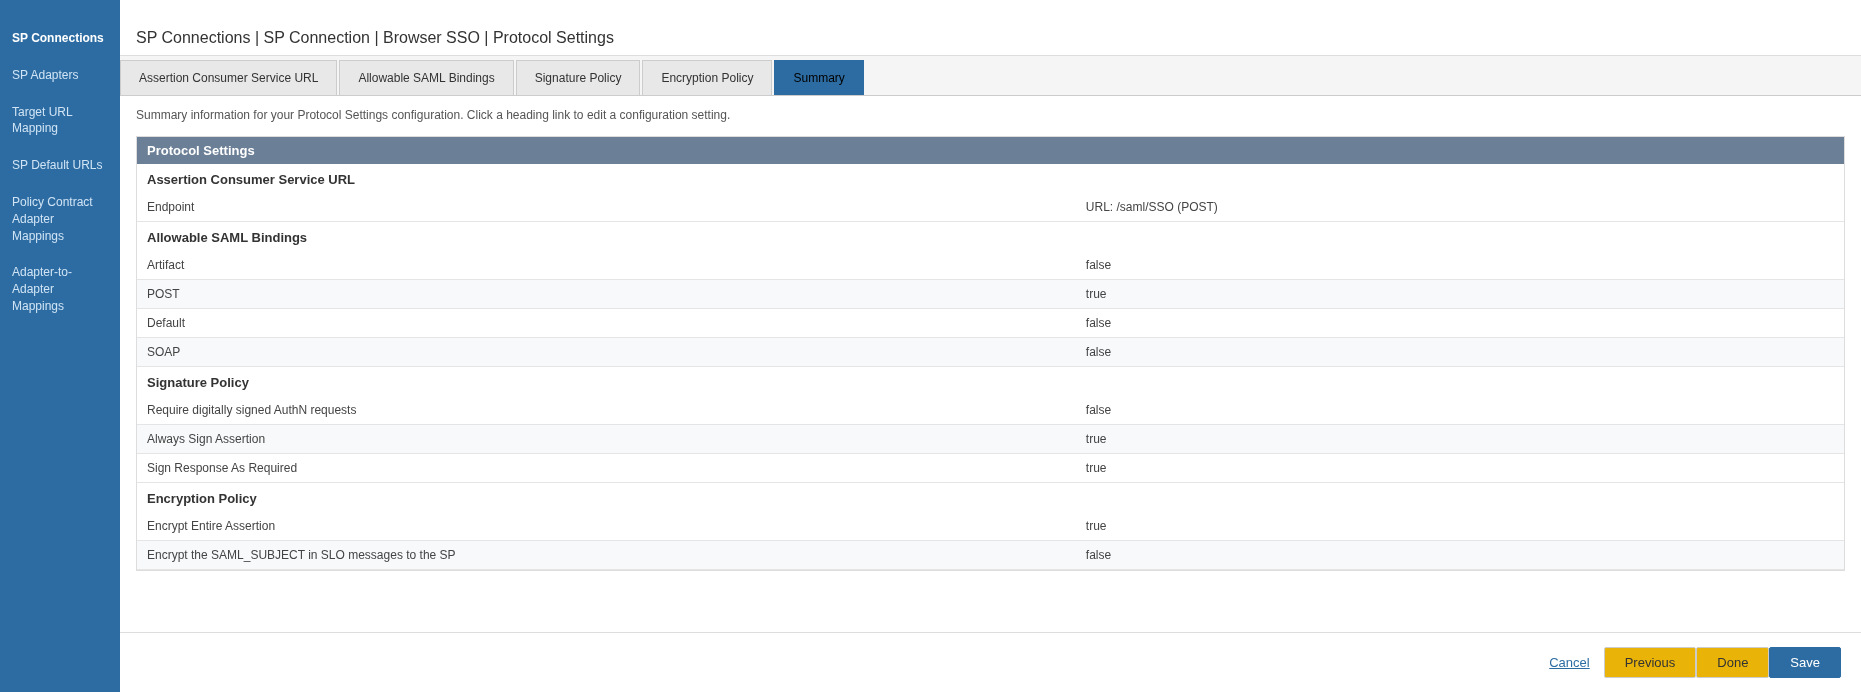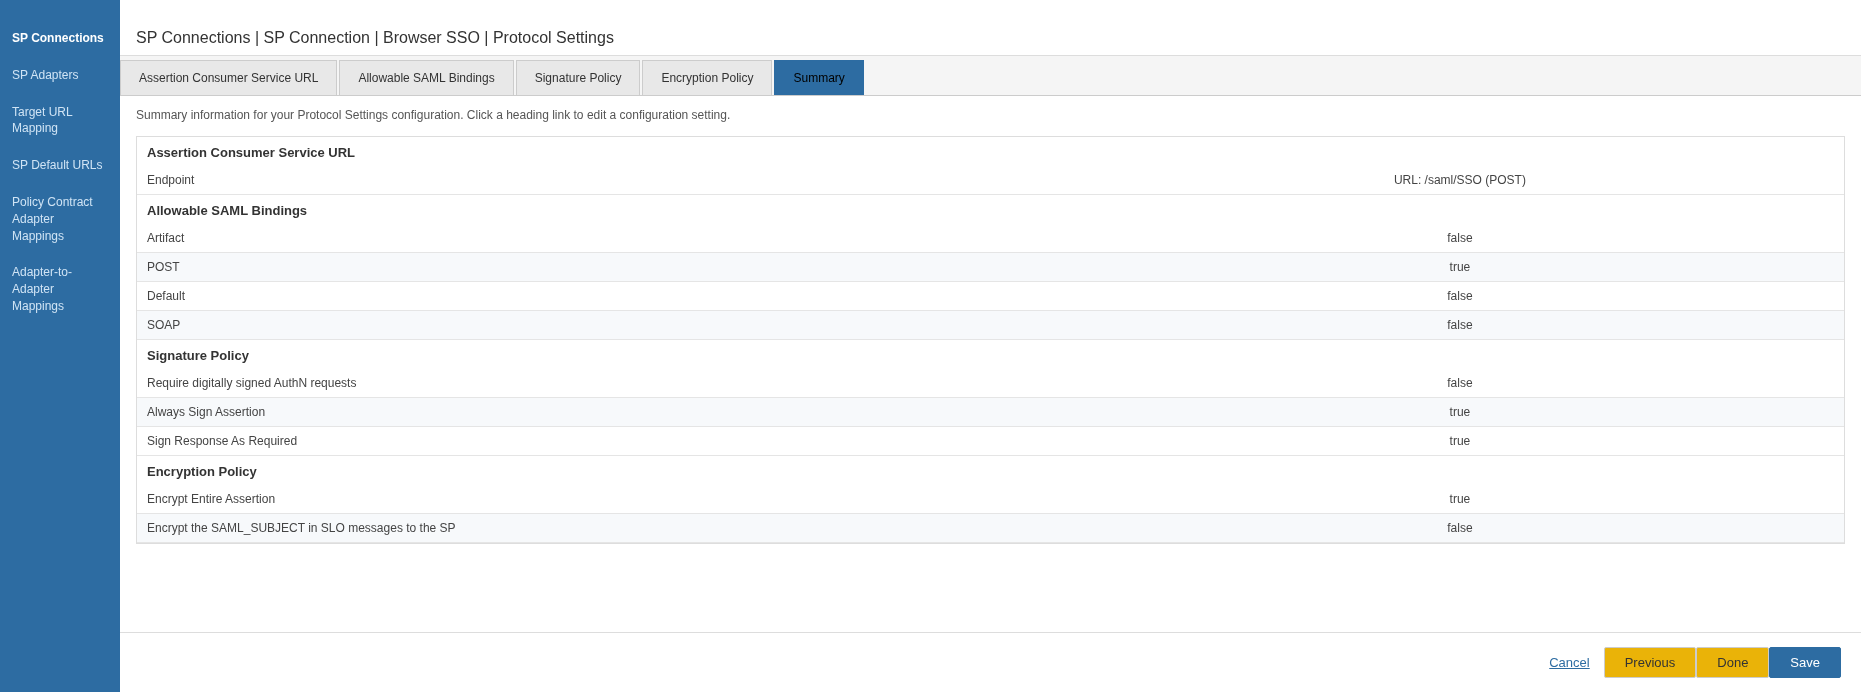--- a/index.html
+++ b/index.html
@@ -114,21 +114,20 @@
       font-size: 12px;
       color: #333;
       vertical-align: middle;
     }
     .data-table td:first-child {
       width: 55%;
       color: #444;
     }
     .data-table td:last-child {
       color: #444;
-      text-align: center;
     }
 
     
     .footer {
       display: flex;
       justify-content: flex-end;
       align-items: center;
       padding: 14px 20px;
       border-top: 1px solid #ddd;
       background: #fff;
@@ -209,20 +208,23 @@
     </div>
   </div>
 
   <div class="content">
     <p class="intro-text">
       <span>Summary information for your Protocol Settings configuration. Click a heading link to edit a configuration setting.</span>
     </p>
 
     <div class="table-wrapper">
 
+      <div class="section-header">
+        <span>Protocol Settings</span>
+      </div>
 
       <div class="subsection-header">
         <span>Assertion Consumer Service URL</span>
       </div>
       <table class="data-table">
         <tbody>
           <tr>
             <td>Endpoint</td>
             <td>URL: /saml/SSO (POST)</td>
           </tr>

